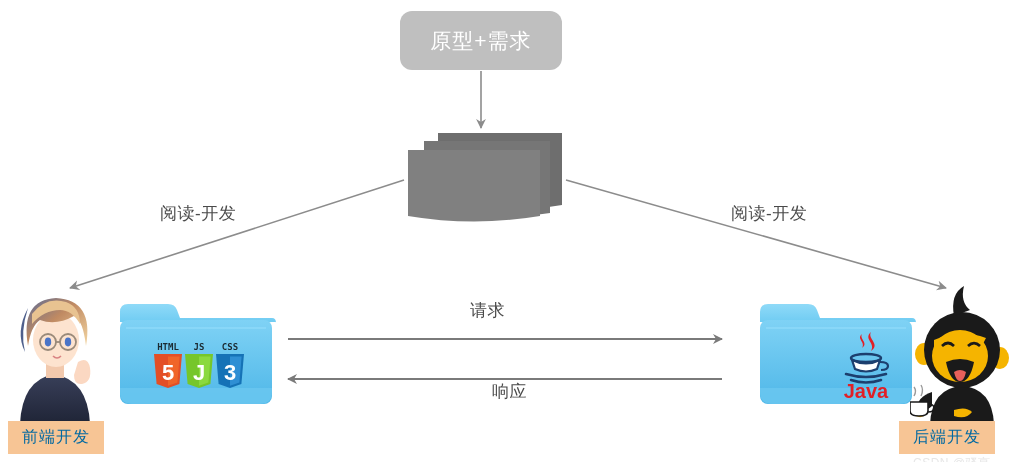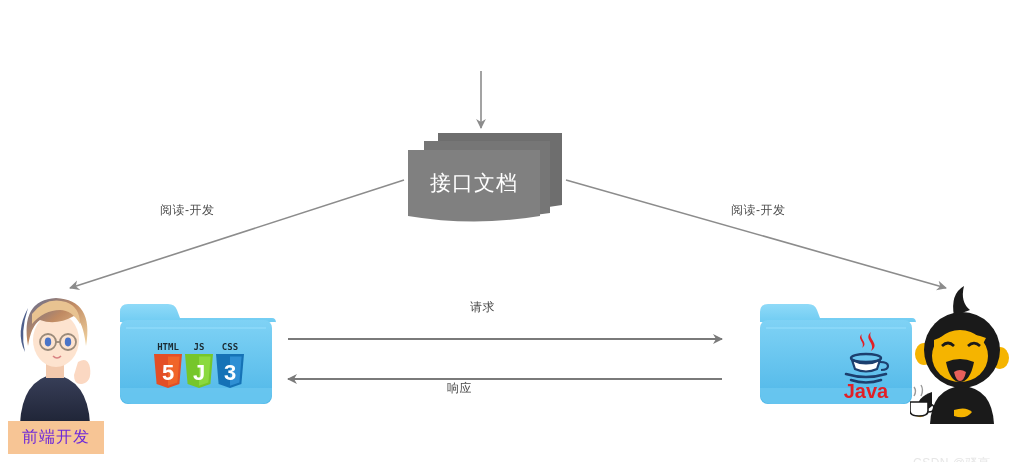--- a/index.html
+++ b/index.html
@@ -26,37 +26,37 @@
   .doc-stack svg { width: 160px; height: 96px; display: block; }
   .doc-label {
     position: absolute; left: 0; top: 0; width: 142px; height: 88px;
     display: flex; align-items: center; justify-content: center;
     color: #ffffff; font-size: 21px; letter-spacing: 1px;
     pointer-events: none;
   }
 
   
   .edge-label {
-    position: absolute; color: #4a4a4a; font-size: 12px; letter-spacing: .5px;
+    position: absolute; color: #4a4a4a; font-size: 17px; letter-spacing: .5px;
     white-space: nowrap;
   }
   .lbl-read-left  { left: 160px; top: 202px; }
   .lbl-read-right { left: 731px; top: 202px; }
   .lbl-request    { left: 470px; top: 299px; }
-  .lbl-response   { left: 447px; top: 380px; }
+  .lbl-response   { left: 492px; top: 380px; }
 
   
   .folder { position: absolute; }
   .folder svg { display: block; }
   .folder-left  { left: 116px; top: 298px; width: 160px; height: 112px; }
   .folder-right { left: 756px; top: 298px; width: 160px; height: 112px; }
 
   
   .role-badge {
-    position: absolute; background: #f7c595; color: #6d28d9;
+    position: absolute; background: #f7c595; color: #0369a1;
     font-size: 16px; letter-spacing: 1px;
     display: flex; align-items: center; justify-content: center;
   }
   .badge-front { left: 8px;  top: 421px; width: 96px; height: 33px; }
   .badge-back  { left: 899px; top: 421px; width: 96px; height: 33px; }
 
   
   .avatar { position: absolute; }
   .avatar svg { display: block; }
   .avatar-girl   { left: 6px;  top: 284px; width: 96px; height: 140px; }
@@ -88,33 +88,33 @@
 
     <line x1="404" y1="180" x2="70" y2="288" stroke="#8c8c8c" stroke-width="1.6" marker-end="url(#ah)"></line>
 
     <line x1="566" y1="180" x2="946" y2="288" stroke="#8c8c8c" stroke-width="1.6" marker-end="url(#ah)"></line>
 
     <line x1="288" y1="339" x2="722" y2="339" stroke="#7a7a7a" stroke-width="1.8" marker-end="url(#ah2)"></line>
 
     <line x1="722" y1="379" x2="288" y2="379" stroke="#7a7a7a" stroke-width="1.8" marker-end="url(#ah2)"></line>
   </svg>
 
+  <div class="req-box">
+    <span>原型+需求</span>
+  </div>
 
   <div class="doc-stack">
     <svg viewBox="0 0 160 96" xmlns="http://www.w3.org/2000/svg">
 
       <path d="M34 2 H158 V74 Q96 84 34 74 Z" fill="#6e6e6e"></path>
 
       <path d="M20 10 H146 V82 Q83 92 20 82 Z" fill="#767676"></path>
 
       <path d="M4 19 H136 V85 Q70 96 4 85 Z" fill="#808080"></path>
     </svg>
-    <div class="doc-label" style="top:19px;left:4px;width:132px;height:66px;">
-      <span>接口文档</span>
-    </div>
   </div>
 
   <div class="edge-label lbl-read-left">阅读-开发</div>
   <div class="edge-label lbl-read-right">阅读-开发</div>
   <div class="edge-label lbl-request">请求</div>
   <div class="edge-label lbl-response">响应</div>
 
   <div class="folder folder-left">
     <svg viewBox="0 0 160 112" xmlns="http://www.w3.org/2000/svg">
       <defs>
@@ -259,16 +259,19 @@
         <path d="M18 120 q6 0 6 4 q0 4 -6 4" fill="none" stroke="#1a1a1a" stroke-width="1.6"></path>
         <path d="M4 112 q3 -5 0 -9" stroke="#9a9a9a" stroke-width="1.4" fill="none"></path>
         <path d="M11 112 q3 -6 0 -11" stroke="#9a9a9a" stroke-width="1.4" fill="none"></path>
       </g>
     </svg>
   </div>
 
   <div class="role-badge badge-front">
     <span>前端开发</span>
   </div>
+  <div class="role-badge badge-back">
+    <span>后端开发</span>
+  </div>
 
   <div class="watermark">CSDN @骚亨</div>
 
 </div>
 
 </body></html>

